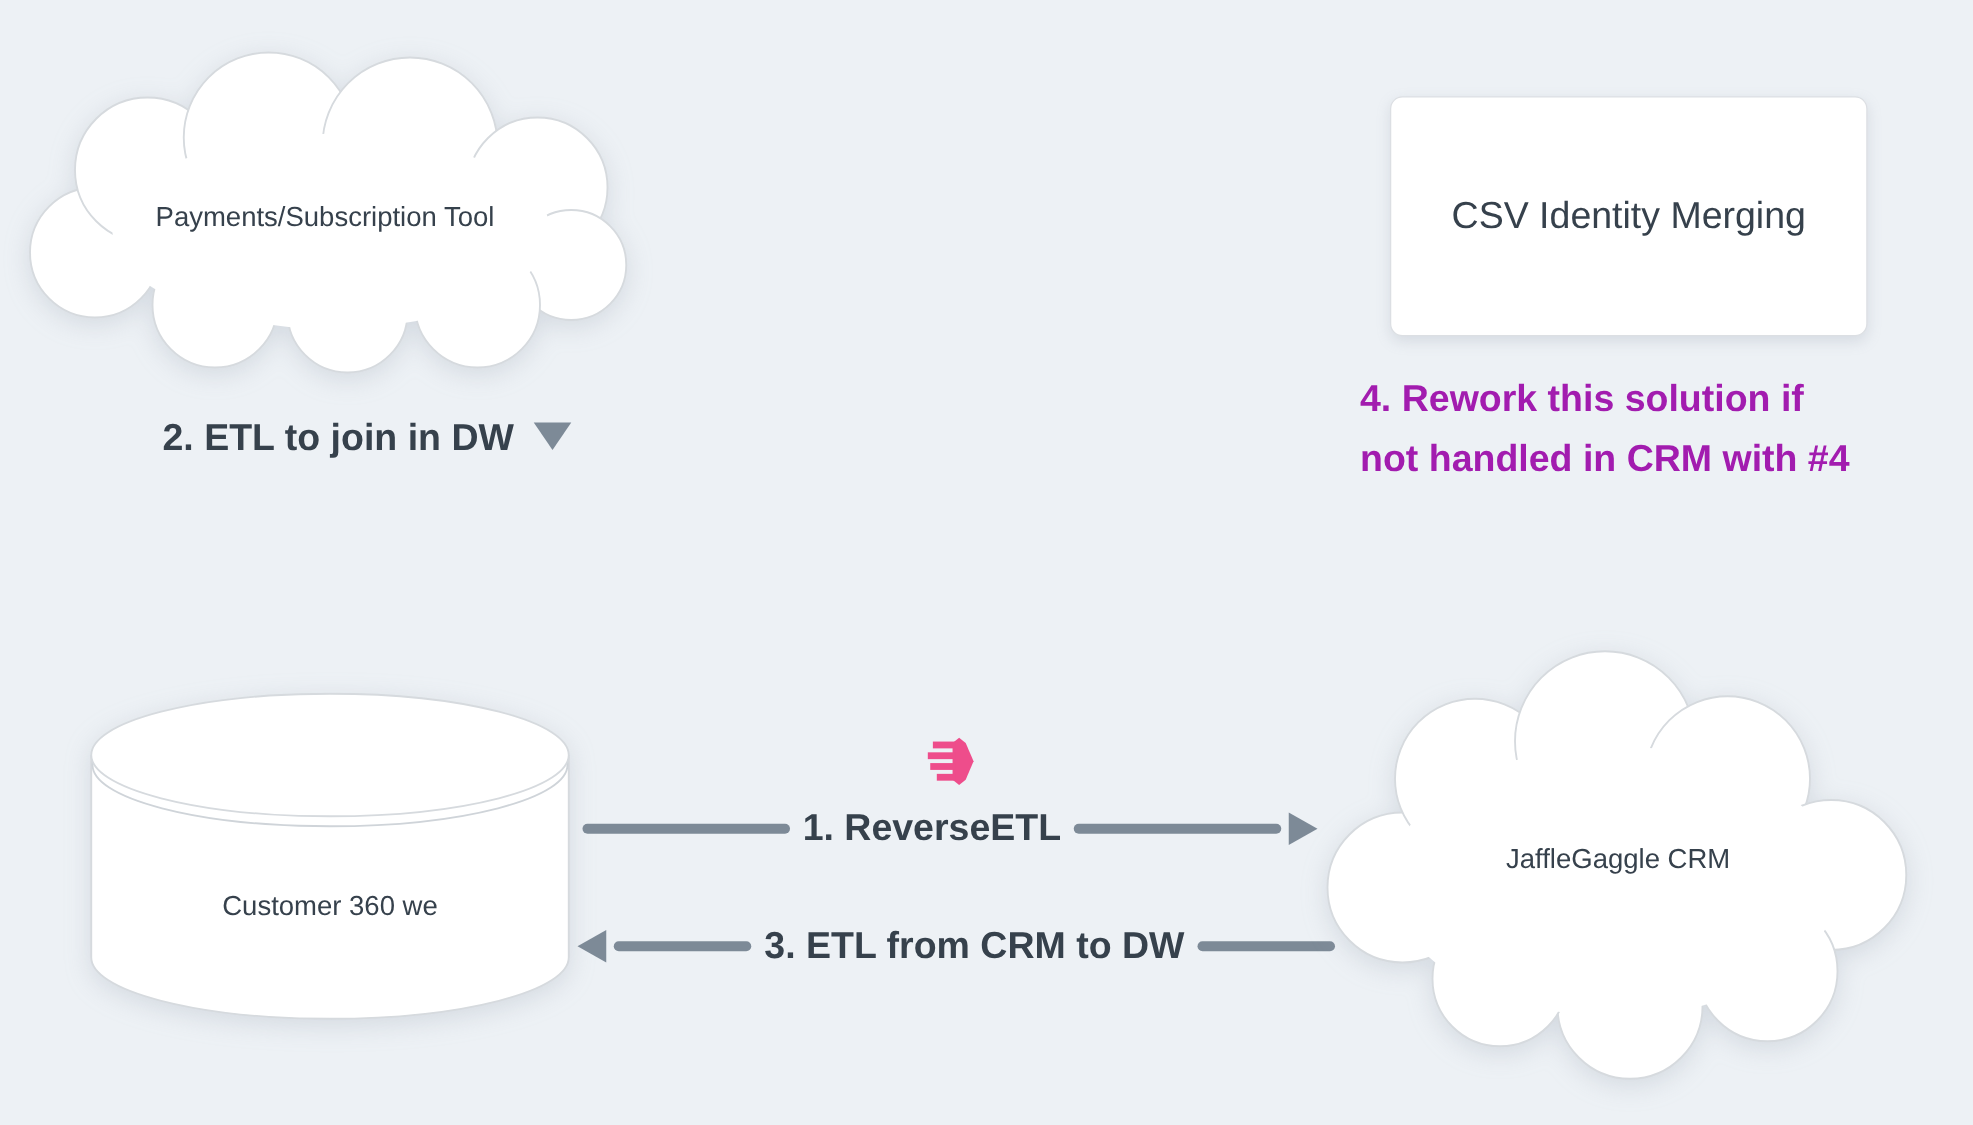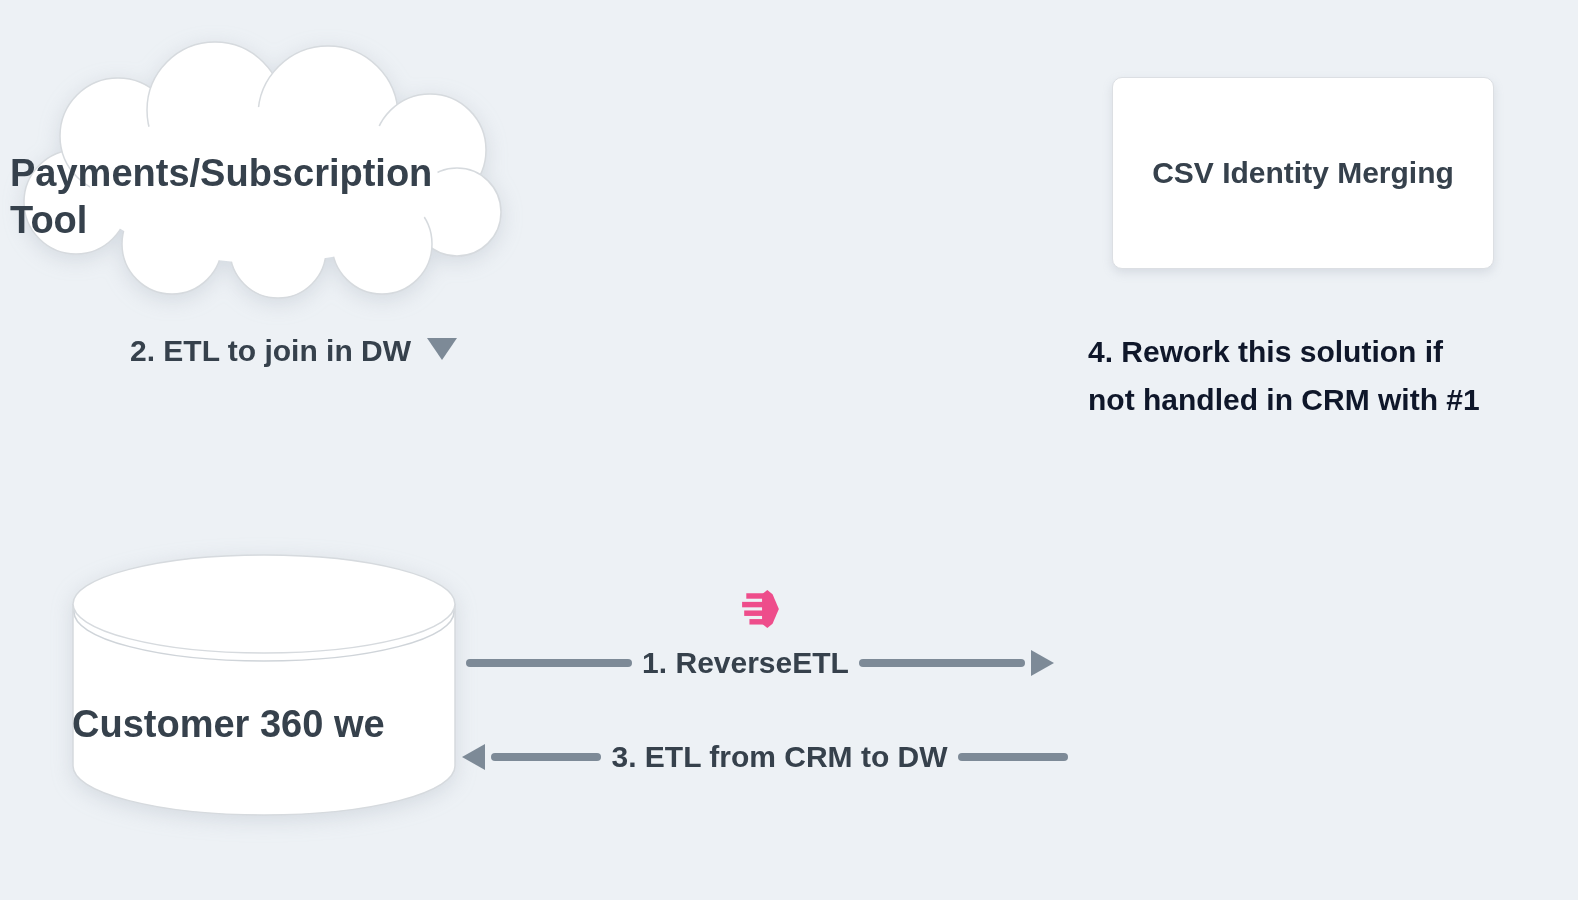--- a/index.html
+++ b/index.html
@@ -10,22 +10,23 @@
   .stage{
     position:relative;
     width:1578px;height:900px;
     background:#edf1f5;
     overflow:hidden;
   }
   .node{position:absolute;}
   .node svg{position:absolute;left:0;top:0;filter:drop-shadow(0 5px 10px rgba(150,160,175,.28));}
   .node-label{
     position:absolute;left:0;right:0;
+    text-align:center;
     color:#36414c;
-    font-size:38px;font-weight:700;
+    font-size:22px;font-weight:400;
     line-height:47px;
     pointer-events:none;
   }
   
   .cloud-payments{left:10px;top:40px;width:500px;height:260px;}
   .cloud-payments .node-label{top:110px;}
   
   .cloud-crm{left:1052px;top:515px;width:485px;height:350px;}
   .cloud-crm .node-label{top:148px;}
   
@@ -35,26 +36,26 @@
   .rect-node{
     left:1112px;top:77px;width:380px;height:190px;
     position:absolute;
     background:#ffffff;
     border:1px solid #dcdfe3;
     border-radius:10px;
     box-shadow:0 4px 10px rgba(150,160,175,.25);
     display:flex;align-items:center;justify-content:center;
   }
   .rect-node .rect-label{
-    color:#36414c;font-size:30px;font-weight:700;text-align:left;
+    color:#36414c;font-size:30px;font-weight:400;text-align:left;
   }
   
   .note{
     position:absolute;left:1088px;top:296px;width:470px;
-    color:#0f172a;font-size:30px;font-weight:600;line-height:48px;margin-top:32px;
+    color:#a21caf;font-size:30px;font-weight:600;line-height:48px;
   }
   
   .arrow-label{
     color:#36414c;font-size:30px;font-weight:600;white-space:nowrap;
   }
   .hline{height:8px;background:#7d8a97;border-radius:4px;flex:1;}
   .vline{width:8px;background:#7d8a97;border-radius:4px;}
   .head-right{
     width:0;height:0;flex:none;margin-left:-4px;
     border-top:13px solid transparent;border-bottom:13px solid transparent;
@@ -142,23 +143,39 @@
     <div class="head-right"></div>
   </div>
 
   <div class="arrow-h arrow-3">
     <div class="head-left"></div>
     <div class="hline"></div>
     <div class="arrow-label">3. ETL from CRM to DW</div>
     <div class="hline"></div>
   </div>
 
+  <div class="node cloud-crm">
+    <svg width="485" height="350" viewBox="0 0 485 350">
+      <g fill="#ffffff" stroke="#d6dade" stroke-width="1.5">
+        <circle cx="70" cy="195" r="60"></circle>
+        <circle cx="128" cy="108" r="64"></circle>
+        <circle cx="232" cy="78" r="72"></circle>
+        <circle cx="330" cy="108" r="66"></circle>
+        <circle cx="413" cy="185" r="60"></circle>
+        <circle cx="362" cy="262" r="56"></circle>
+        <circle cx="252" cy="290" r="58"></circle>
+        <circle cx="148" cy="268" r="54"></circle>
+      </g>
+      <ellipse cx="240" cy="190" rx="180" ry="108" fill="#ffffff"></ellipse>
+    </svg>
+    <div class="node-label">JaffleGaggle CRM</div>
+  </div>
 
   <div class="rect-node">
     <div class="rect-label">CSV Identity Merging</div>
   </div>
 
   <div class="note">
     <div>4. Rework this solution if</div>
-    <div>not handled in CRM with #1</div>
+    <div>not handled in CRM with #4</div>
   </div>
 
 </div>
 
 </body></html>

